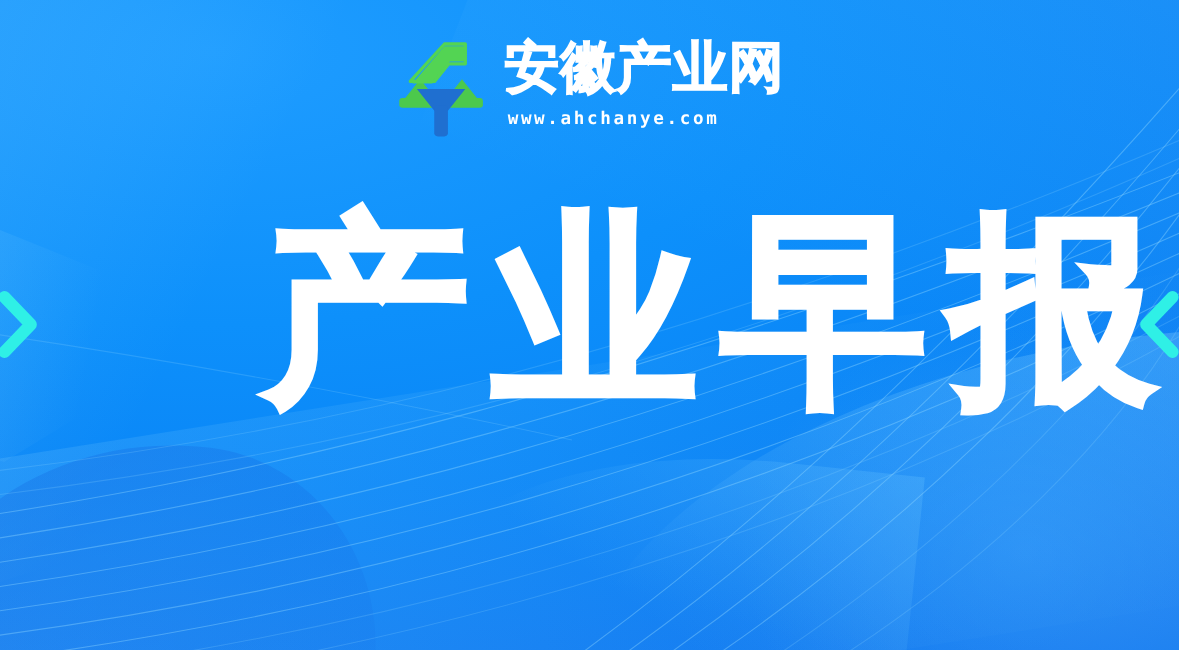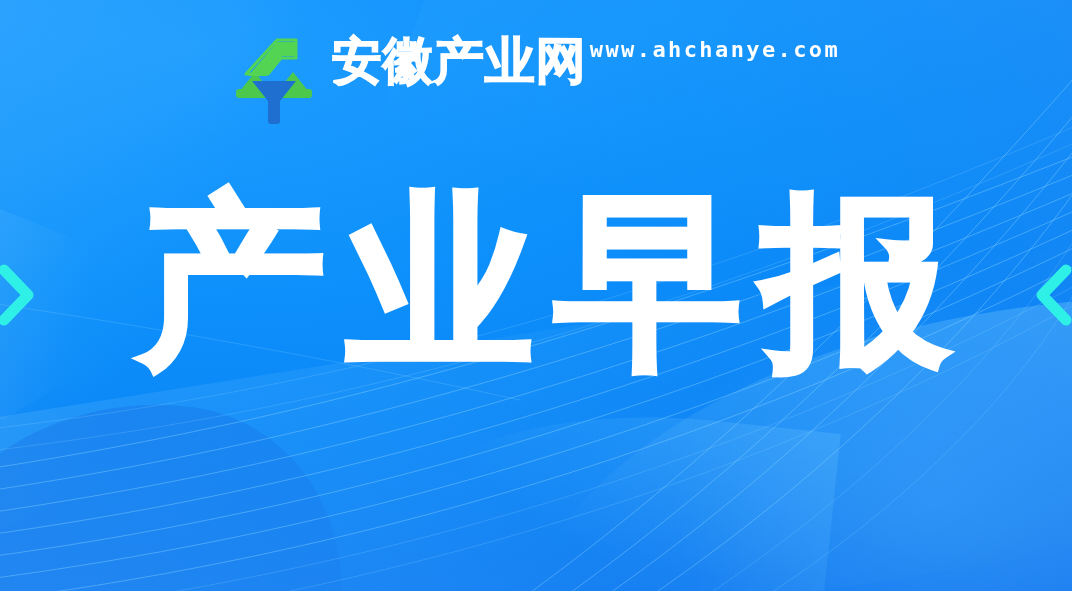--- a/index.html
+++ b/index.html
@@ -90,37 +90,37 @@
   .chev-right{ right:-4px; }
 
   
   .brand{
     position:absolute; left:0; right:0; top:32px;
     display:flex; justify-content:center; align-items:flex-start;
     gap:16px;
   }
   .brand-mark{ width:84px; height:92px; flex:0 0 auto; margin-top:2px; }
   .brand-mark svg{ width:84px; height:92px; display:block; }
-  .brand-text{ display:flex; flex-direction:row; align-items:flex-start; }
+  .brand-text{ display:flex; flex-direction:column; align-items:flex-start; }
   .brand-name{
     font-size:50px; line-height:58px; font-weight:bold; color:#ffffff;
     letter-spacing:1px;
     font-family:"DejaVu Sans","Liberation Sans",sans-serif;
     -webkit-text-stroke:1.4px #ffffff;
   }
   .brand-url{
-    font-size:22px; line-height:28px; font-weight:bold; color:#ffffff;
+    font-size:16px; line-height:28px; font-weight:bold; color:#ffffff;
     letter-spacing:2.4px; margin-top:4px; padding-left:3px;
     font-family:"DejaVu Sans Mono","Liberation Mono",monospace;
   }
 
   
   .headline{
     position:absolute; left:0; right:0; top:182px;
-    text-align:center;
+    text-align:right;
     color:#ffffff;
     font-size:186px;
     line-height:200px;
     font-weight:bold;
     letter-spacing:22px;
     text-indent:22px;
     font-family:"DejaVu Sans","Liberation Sans",sans-serif;
     -webkit-text-stroke:5px #ffffff;
     white-space:nowrap;
     margin-left:16px;

